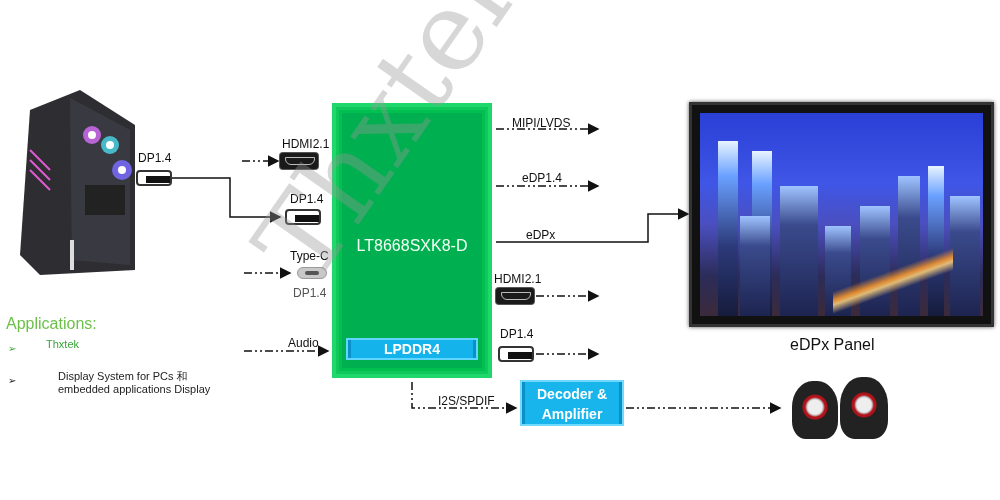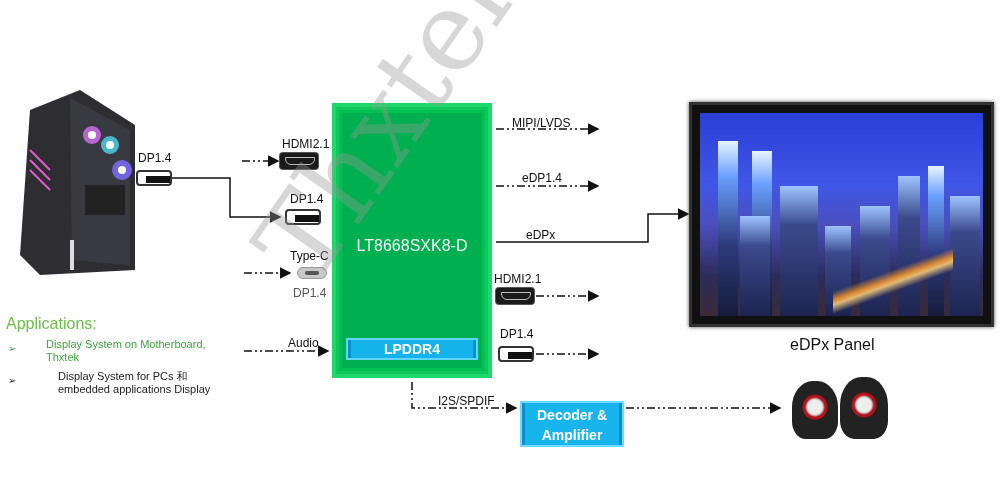--- a/index.html
+++ b/index.html
@@ -10,21 +10,21 @@
 
   
   .pc { left: 10px; top: 90px; width: 135px; height: 190px; }
   
   .chip { left: 332px; top: 103px; width: 160px; height: 275px; background: #00b050;
           border: 4px solid #1fd86b; box-shadow: inset 0 0 0 3px #0fc75a, inset 0 0 0 6px #00c050; box-sizing: border-box; }
   .chip-title { position: absolute; left: 0; right: 0; top: 130px; text-align: center; color: #f4fff6; font-size: 16px; }
   .lpddr { position: absolute; left: 10px; right: 10px; bottom: 14px; height: 22px; background: #14b3ec;
            border: 2px solid #5fd5ff; box-sizing: border-box; color: #fff; font-weight: bold; font-size: 14px;
            text-align: center; line-height: 18px; box-shadow: inset 3px 0 0 #0a90c8, inset -3px 0 0 #0a90c8; }
-  .decoder { left: 520px; top: 401px; width: 104px; height: 46px; background: #18b5ec; border: 2px solid #6fd9ff;
+  .decoder { left: 520px; top: 380px; width: 104px; height: 46px; background: #18b5ec; border: 2px solid #6fd9ff;
              box-sizing: border-box; color: #fff; font-weight: bold; font-size: 14px; text-align: center; line-height: 20px; padding-top: 2px;
              box-shadow: inset 3px 0 0 #0a90c8, inset -3px 0 0 #0a90c8; }
 
   
   .hdmi { width: 38px; height: 16px; background: #1a1a1a; border-radius: 3px; box-shadow: 0 0 0 1px #555; }
   .hdmi::after { content: ""; position: absolute; left: 5px; top: 4px; width: 28px; height: 6px; border: 1px solid #bbb; border-radius: 0 0 6px 6px; }
   .dp { width: 36px; height: 16px; background: #fff; border: 2px solid #333; border-radius: 4px 4px 4px 4px; box-sizing: border-box; }
   .dp::after { content: ""; position: absolute; left: 8px; top: 4px; width: 20px; height: 5px; border: 2px solid #111; border-bottom: none; background: #111; }
   .typec { width: 30px; height: 12px; background: #c8c8c8; border-radius: 6px; border: 1px solid #999; box-sizing: border-box; }
   .typec::after { content: ""; position: absolute; left: 7px; top: 3px; width: 14px; height: 4px; background: #555; border-radius: 2px; }
@@ -146,21 +146,20 @@
     <div class="road"></div>
   </div>
 </div>
 <span class="lbl panel-label">eDPx Panel</span>
 
 <div class="lbl apps-title">Applications:</div>
 <div class="abs" style="left:8px;top:338px;">
   <span class="bullet" style="color:#3aa63a;">➢</span>
 </div>
 <div class="abs app" style="left:46px;top:338px;color:#3aa63a;">
-  <div>Display System on Motherboard,</div>
   <div>Thxtek</div>
 </div>
 <div class="abs" style="left:8px;top:370px;">
   <span class="bullet">➢</span>
 </div>
 <div class="abs app" style="left:58px;top:370px;color:#222;">
   <div>Display System for PCs 和</div>
   <div>embedded applications Display</div>
 </div>
 

